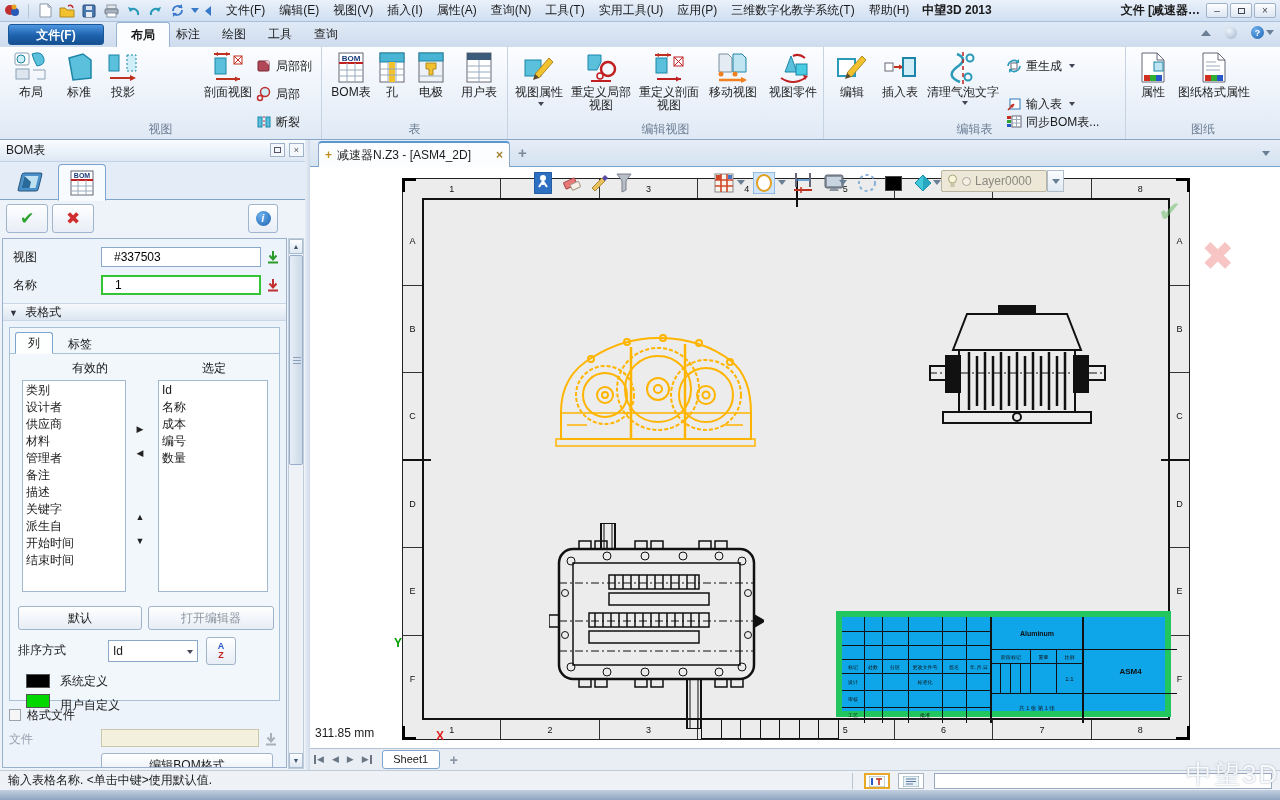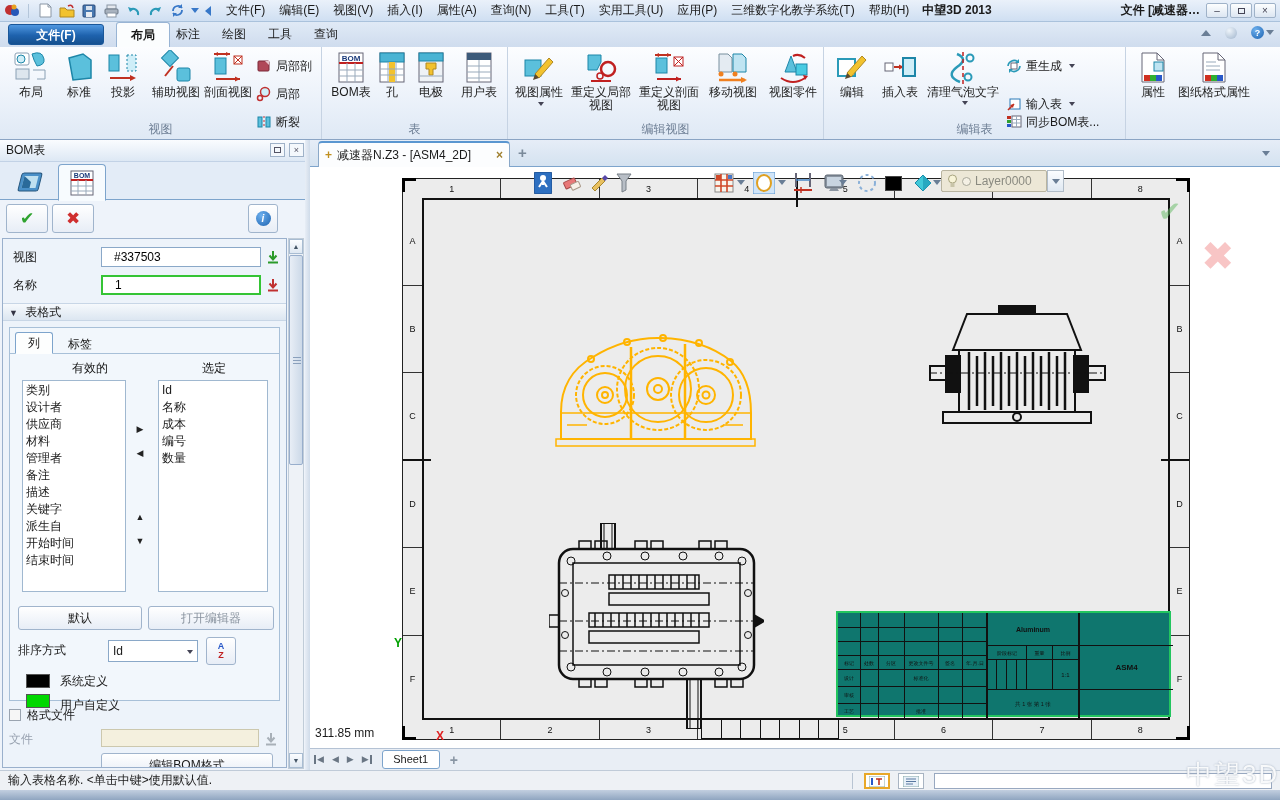--- a/index.html
+++ b/index.html
@@ -230,30 +230,20 @@
       <span class="ic">
           <svg viewBox="0 0 36 36">
             <rect x="4" y="5" width="10" height="16" fill="#5bc0dc" stroke="#1d86a8"></rect>
             <rect x="22" y="5" width="9" height="16" fill="#cfeef8" stroke="#1d86a8" stroke-dasharray="2 2"></rect>
             <path d="M5 28 h22" stroke="#c03020" stroke-width="2"></path>
             <path d="M31 28 l-6 -3 v6 z" fill="#c03020"></path>
           </svg>
         </span>
       <span class="lbl">投影</span>
     </div>
-    <div class="rbtn" style="left:146px;width:60px">
-      <span class="ic">
-          <svg viewBox="0 0 36 36">
-            <rect x="6" y="2" width="12" height="12" fill="#5bc0dc" stroke="#1d86a8" transform="rotate(45 12 8)"></rect>
-            <path d="M7 26 L15 16" stroke="#c03020" stroke-width="2"></path>
-            <rect x="19" y="18" width="13" height="13" rx="2" fill="#5bc0dc" stroke="#1d86a8"></rect>
-          </svg>
-        </span>
-      <span class="lbl">辅助视图</span>
-    </div>
     <div class="rbtn" style="left:202px;width:52px">
       <span class="ic">
           <svg viewBox="0 0 36 36">
             <path d="M4 4 h16" stroke="#c03020" stroke-width="2"></path>
             <path d="M4 4 l4 -2 v4 z M20 4 l-4 -2 v4 z" fill="#c03020"></path>
             <rect x="5" y="8" width="11" height="16" fill="#5bc0dc" stroke="#1d86a8"></rect>
             <rect x="24" y="6" width="8" height="8" fill="#fff" stroke="#c03020"></rect>
             <path d="M24 6 l8 8 M32 6 l-8 8" stroke="#c03020" stroke-width="1"></path>
             <path d="M6 29 h24" stroke="#c03020" stroke-width="2"></path>
             <path d="M30 29 l-5 -2.5 v5 z" fill="#c03020"></path>
@@ -468,20 +458,23 @@
             <rect x="1" y="2" width="4" height="3" fill="#c03020"></rect>
             <rect x="1" y="6" width="4" height="3" fill="#30a030"></rect>
             <rect x="1" y="10" width="4" height="3" fill="#2858c8"></rect>
             <rect x="6" y="2" width="9" height="11" fill="#fff" stroke="#667"></rect>
             <path d="M6 5.5 h9 M6 9 h9 M10.5 2 v11" stroke="#9ab"></path>
           </svg>
         </span>
       <span>同步BOM表...</span>
     </div>
 
+    <div class="grp" style="left:1126px;width:154px;border-right:none">
+      <div class="grp-label">图纸</div>
+    </div>
     <div class="rbtn" style="left:1132px;width:42px">
       <span class="ic">
           <svg viewBox="0 0 36 36">
             <path d="M7 3 h15 l7 7 v22 h-22 z" fill="#fff" stroke="#667"></path>
             <path d="M22 3 v7 h7" fill="none" stroke="#667"></path>
             <rect x="19" y="12" width="9" height="9" fill="#bfe4f2" stroke="#1d86a8"></rect>
             <rect x="9" y="25" width="6" height="6" fill="#d03020"></rect>
             <rect x="15" y="25" width="6" height="6" fill="#30b030"></rect>
             <rect x="21" y="25" width="6" height="6" fill="#2858c8"></rect>
           </svg>
@@ -784,21 +777,21 @@
             <rect x="30" y="156" width="12" height="8"></rect>
               <rect x="46" y="156" width="12" height="8"></rect>
               <rect x="86" y="156" width="12" height="8"></rect>
               <rect x="102" y="156" width="12" height="8"></rect>
               <rect x="166" y="156" width="12" height="8"></rect>
               <rect x="182" y="156" width="12" height="8"></rect>
           </g>
         </g>
       </svg>
 
-      <div style="position:absolute;left:433px;top:432px;width:335px;height:106px;border:2px solid #22c55e;background:#0f766e">
+      <div style="position:absolute;left:433px;top:432px;width:335px;height:106px;border:6px solid #22c55e;background:#0ea5e9">
 
         <div class="tb-line" style="left:22px;top:0;width:1px;height:106px"></div>
         <div class="tb-line" style="left:40px;top:0;width:1px;height:106px"></div>
         <div class="tb-line" style="left:66px;top:0;width:1px;height:106px"></div>
         <div class="tb-line" style="left:100px;top:0;width:1px;height:106px"></div>
         <div class="tb-line" style="left:124px;top:0;width:1px;height:106px"></div>
         <div class="tb-line" style="left:148px;top:0;width:2px;height:106px"></div>
         <div class="tb-line" style="left:240px;top:0;width:2px;height:106px"></div>
         <div class="tb-line" style="left:188px;top:32px;width:1px;height:44px"></div>
         <div class="tb-line" style="left:214px;top:32px;width:1px;height:44px"></div>

